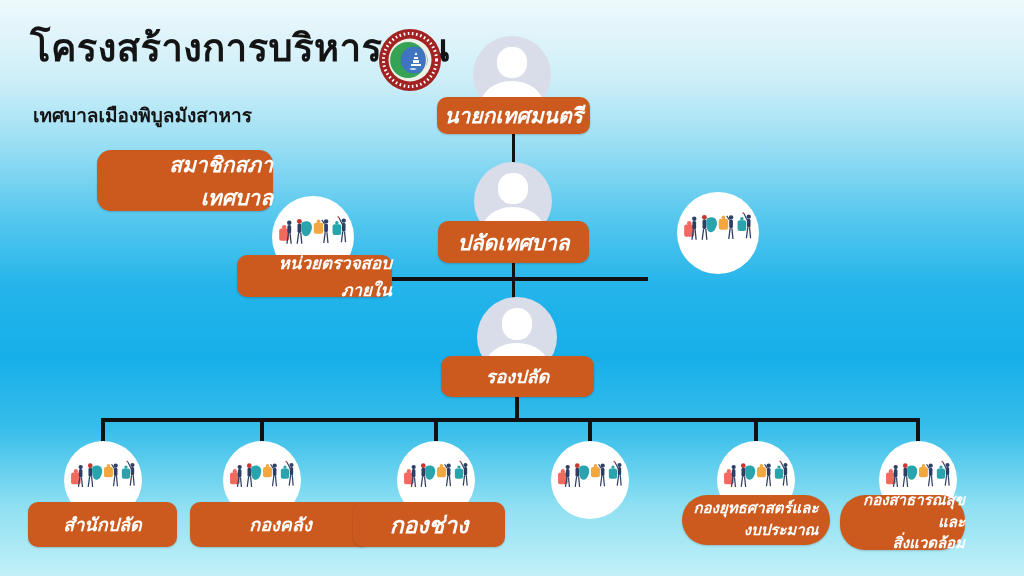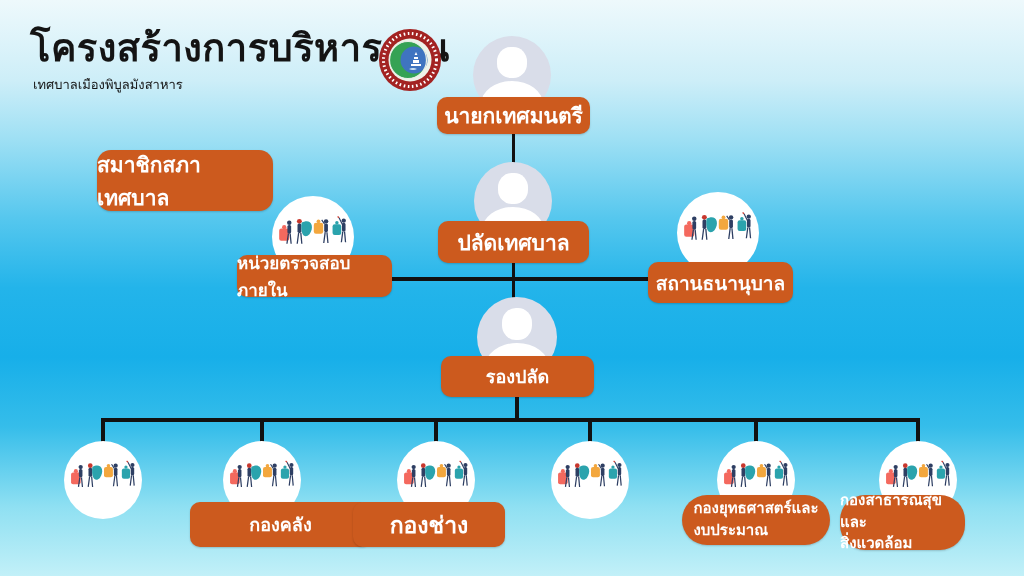--- a/index.html
+++ b/index.html
@@ -27,29 +27,30 @@
     background:linear-gradient(180deg,
       #eef9fc 0%, #cdeef8 14%, #9fe0f4 24%, #55c7ee 38%,
       #23b4ea 50%, #17afe9 62%, #35bdea 74%, #8fe0f2 88%, #c2f0f8 100%);
   }
   .title{
     position:absolute;left:30px;top:26px;
     font-size:38px;font-weight:700;color:var(--title-text);
     letter-spacing:0.5px;line-height:1.2;
   }
   .subtitle{
-    position:absolute;left:33px;top:74px;
-    font-size:13px;font-weight:400;color:var(--title-text);
+    position:absolute;left:33px;top:100px;
+    font-size:19px;font-weight:700;color:var(--title-text);
   }
   .logo{position:absolute;left:378px;top:28px;width:64px;height:64px;}
   .obox{
     position:absolute;background:var(--box-orange);color:var(--box-text);
     border-radius:10px;display:flex;align-items:center;justify-content:center;
-    text-align:left;font-weight:700;z-index:3;
+    text-align:right;font-weight:700;z-index:3;
     box-shadow:0 1px 2px rgba(0,0,0,.18);
+    font-style:italic;
   }
   .obox.twoline{white-space:pre-line;line-height:1.45;border-radius:25px;}
   .avatar{
     position:absolute;border-radius:50%;background:var(--avatar-bg);
     overflow:hidden;z-index:2;
   }
   .avatar .head{
     position:absolute;left:31%;top:14%;width:38%;height:40%;
     border-radius:46%;background:var(--avatar-fg);
   }
@@ -148,33 +149,33 @@
         <use href="#team-illustration"></use>
       </svg>
   </div>
   <div class="obox" style="left:237px;top:255px;width:155px;height:42px;font-size:17px;">หน่วยตรวจสอบภายใน</div>
 
   <div class="team-circle" style="left:677px;top:192px;width:82px;height:82px;">
     <svg>
         <use href="#team-illustration"></use>
       </svg>
   </div>
-  <div class="obox" style="left:648px;top:262px;width:145px;height:41px;font-size:19px;">สถานธนานุบาล</div>
 
   <div class="avatar" style="left:477px;top:297px;width:80px;height:80px;">
     <div class="head"></div>
       <div class="torso"></div>
   </div>
   <div class="obox" style="left:441px;top:356px;width:153px;height:41px;font-size:18px;">รองปลัด</div>
 
   <div class="team-circle" style="left:64px;top:441px;width:78px;height:78px;">
     <svg>
         <use href="#team-illustration"></use>
       </svg>
   </div>
+  <div class="obox" style="left:28px;top:502px;width:149px;height:45px;font-size:18px;">สำนักปลัด</div>
 
   <div class="team-circle" style="left:223px;top:441px;width:78px;height:78px;">
     <svg>
         <use href="#team-illustration"></use>
       </svg>
   </div>
   <div class="obox" style="left:190px;top:502px;width:181px;height:45px;font-size:18px;">กองคลัง</div>
 
   <div class="team-circle" style="left:397px;top:441px;width:78px;height:78px;">
     <svg>

